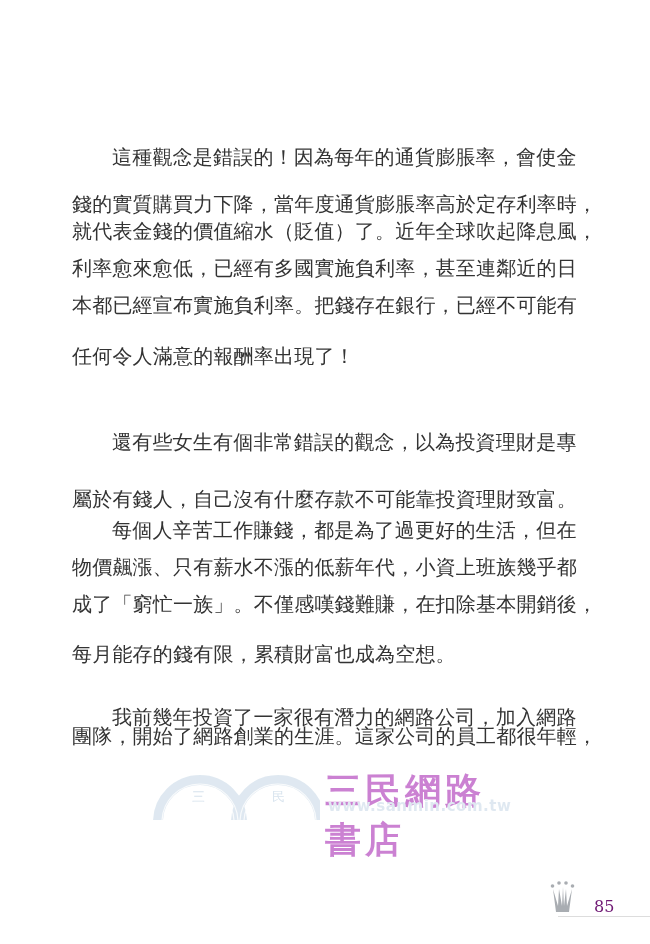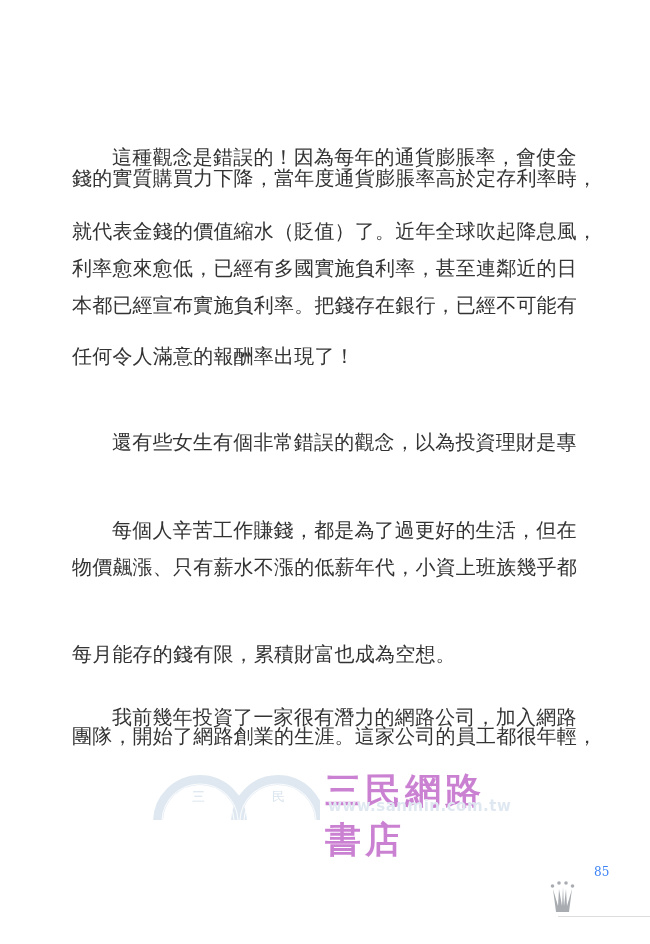--- a/index.html
+++ b/index.html
@@ -38,41 +38,43 @@
     .wm-ch1, .wm-ch2 {
       position: absolute; top: 18px;
       font-family: "DejaVu Sans", "Liberation Sans", sans-serif;
       font-size: 13px; color: #b8cde0;
     }
     .wm-ch1 { left: 42px; }
     .wm-ch2 { left: 122px; }
     .footer-rule { position: absolute; left: 558px; top: 916px; width: 92px; height: 1px; background: #dddddd; }
     .crown { position: absolute; left: 550px; top: 880px; width: 26px; height: 34px; }
     .page-number {
-      position: absolute; left: 594px; top: 865px;
+      position: absolute; left: 594px; top: 897px;
       font-family: "DejaVu Serif", "Liberation Serif", serif;
-      font-size: 12px; color: #3b82f6;
+      font-size: 16px; color: #701a75;
     }
   </style>
 </head>
 <body>
 
 <div class="page">
 
   <div class="line indent" style="top:145px">這種觀念是錯誤的！因為每年的通貨膨脹率，會使金</div>
-  <div class="line" style="top:166px">錢的實質購買力下降，當年度通貨膨脹率高於定存利率時，</div>
+  <div class="line" style="top:192px">錢的實質購買力下降，當年度通貨膨脹率高於定存利率時，</div>
   <div class="line" style="top:219px">就代表金錢的價值縮水（貶值）了。近年全球吹起降息風，</div>
   <div class="line" style="top:256px">利率愈來愈低，已經有多國實施負利率，甚至連鄰近的日</div>
   <div class="line" style="top:293px">本都已經宣布實施負利率。把錢存在銀行，已經不可能有</div>
   <div class="line last" style="top:330px">任何令人滿意的報酬率出現了！</div>
 
   <div class="line indent" style="top:430px">還有些女生有個非常錯誤的觀念，以為投資理財是專</div>
+  <div class="line last" style="top:473px">屬於有錢人，自己沒有什麼存款不可能靠投資理財致富。</div>
 
   <div class="line indent" style="top:518px">每個人辛苦工作賺錢，都是為了過更好的生活，但在</div>
   <div class="line" style="top:555px">物價飆漲、只有薪水不漲的低薪年代，小資上班族幾乎都</div>
+  <div class="line" style="top:592px">成了「窮忙一族」。不僅感嘆錢難賺，在扣除基本開銷後，</div>
   <div class="line indent" style="top:705px">我前幾年投資了一家很有潛力的網路公司，加入網路</div>
 
   <div class="line last" style="top:628px">每月能存的錢有限，累積財富也成為空想。</div>
   <div class="line" style="top:724px">團隊，開始了網路創業的生涯。這家公司的員工都很年輕，</div>
 
   <div class="watermark">
     <svg width="170" height="50" viewBox="0 0 170 50" style="position:absolute;left:0;top:0">
       <g fill="none" stroke="#c6d7e6" stroke-width="10">
         <path d="M8 52 A42 42 0 0 1 92 52"></path>
         <path d="M86 52 A42 42 0 0 1 170 52"></path>

